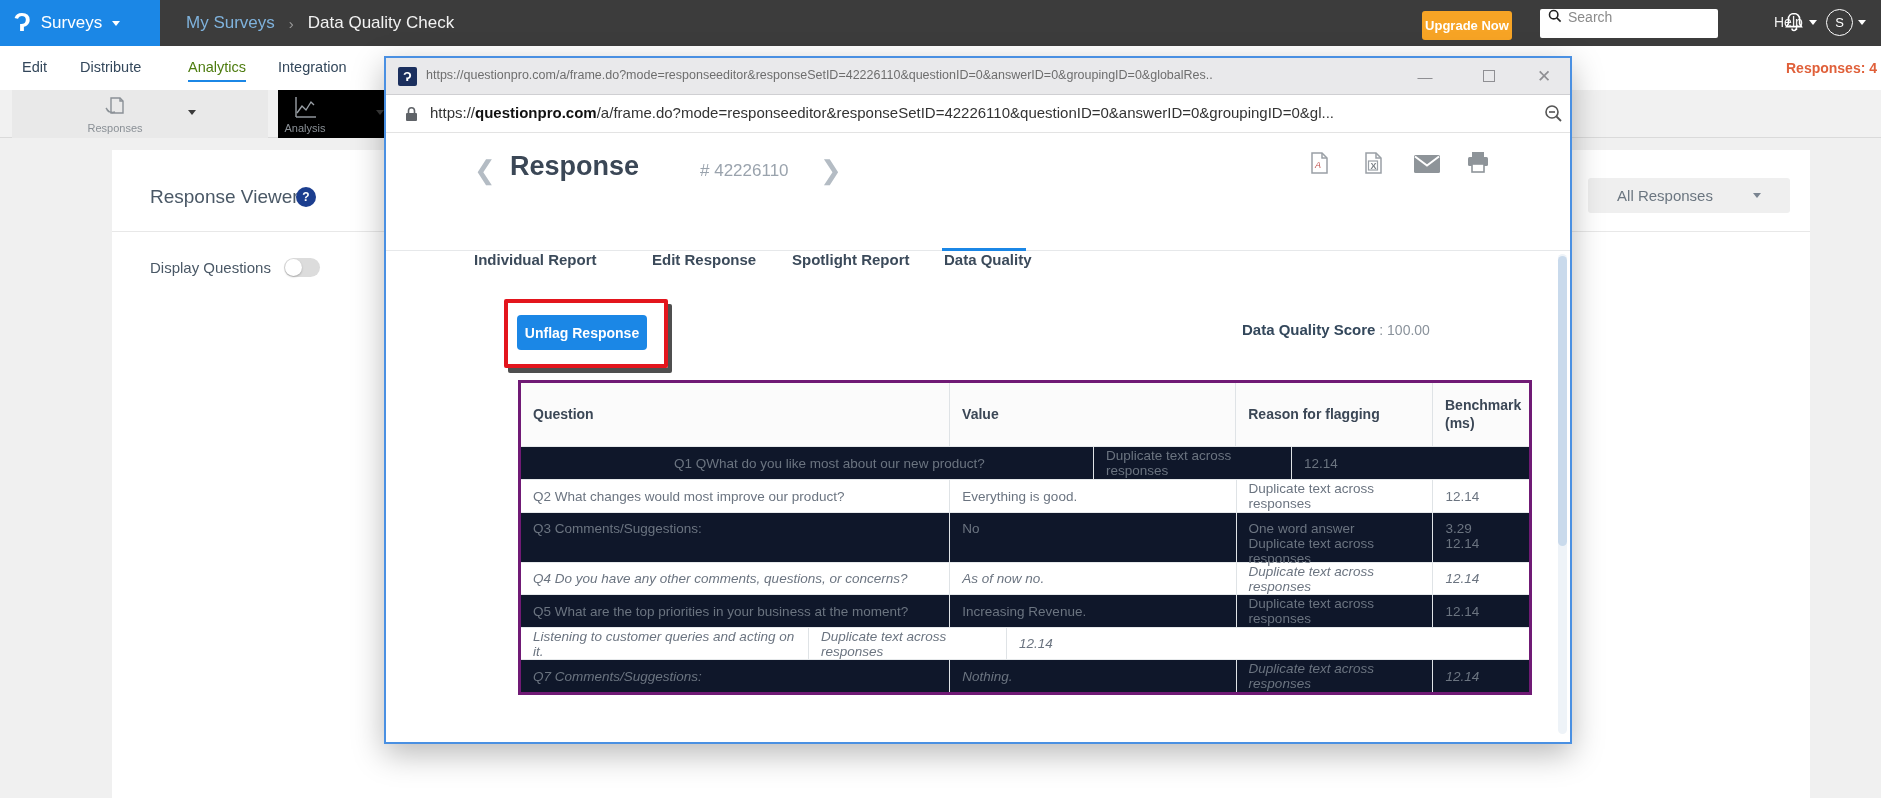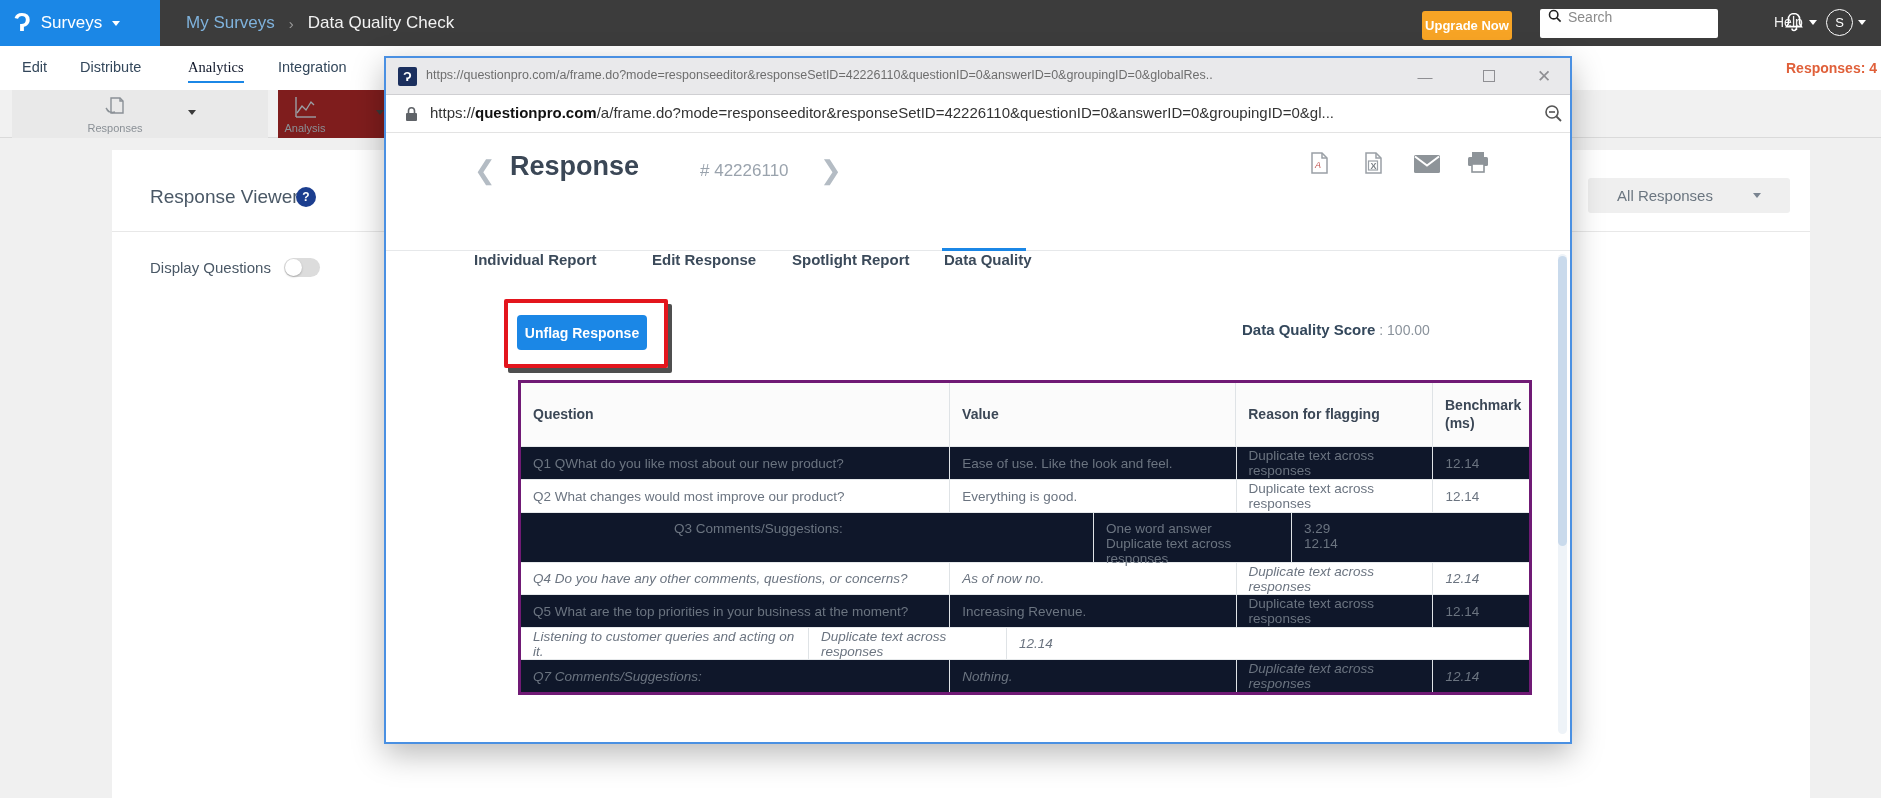--- a/index.html
+++ b/index.html
@@ -31,21 +31,21 @@
   .search-box input::placeholder { color:#8a8a8a; }
   .help-link { position:absolute; left:1742px; top:14px; color:#f0f0f0; font-size:14px; cursor:pointer;margin-left:32px; }
   .bell-wrap { position:absolute; left:1784px; top:11px; display:flex; align-items:center; gap:5px; color:#fff; cursor:pointer; }
   .avatar-wrap { position:absolute; left:1826px; top:9px; display:flex; align-items:center; gap:5px; color:#fff; cursor:pointer; }
   .avatar-circle { width:27px; height:27px; border:1.5px solid #fff; border-radius:50%;
     display:flex; align-items:center; justify-content:center; color:#fff; font-size:13px; }
 
   
   .navrow { position:absolute; left:0; top:46px; width:1881px; height:44px; background:#fff; z-index:4; }
   .nav-item { position:absolute; top:13px; font-size:14.5px; color:#33475b; cursor:pointer; }
-  .nav-item.active { color:#0f172a;font-family:Liberation Serif, serif; }
+  .nav-item.active { color:#4d7c0f; }
   .nav-item.active::after { content:""; position:absolute; left:0; right:0; bottom:-7px; height:2px; background:#1b87e6; }
   .responses-count { position:absolute; top:14px; left:1786px; font-size:14px; font-weight:700; color:#e0603a; }
 
   
   .toolbar { position:absolute; left:0; top:90px; width:1881px; height:48px; background:#f1f1f1;
     border-bottom:1px solid #dadada; z-index:3; }
   .tool-tile { position:absolute; top:0; height:48px; background:#e9e9e9; cursor:pointer; }
   .tile-inner { position:absolute; top:3px; display:flex; flex-direction:column; align-items:center; width:90px; color:#8a9096; }
   .tile-label { font-size:11px; color:#8a9096; margin-top:1px; }
   .tile-caret { position:absolute; top:20px; color:#3a3a3a; }
@@ -226,21 +226,21 @@
               <path d="M10 5h9l3 3v12h-12z" fill="none" stroke="#8a9096" stroke-width="1.4"></path>
               <path d="M19 5v3h3" fill="none" stroke="#8a9096" stroke-width="1.4"></path>
               <path d="M6 17c2 2 5 3 8 2" fill="none" stroke="#8a9096" stroke-width="1.4"></path>
               <path d="M5 15l3 4" fill="none" stroke="#8a9096" stroke-width="1.4"></path>
             </svg>
         </span>
         <span class="tile-label">Responses</span>
       </div>
       <span class="tile-caret caret-down" style="left:176px;"></span>
     </div>
-    <div class="tool-tile" style="left:278px; width:112px; background:#7f1d1d;">
+    <div class="tool-tile" style="left:278px; width:112px; background:#000000;">
       <div class="tile-inner" style="left:-18px;">
         <span>
           <svg width="28" height="28" viewBox="0 0 28 28">
               <path d="M5 4v20" stroke="#9aa0a6" stroke-width="1.4"></path>
               <path d="M5 24h20" stroke="#9aa0a6" stroke-width="1.4"></path>
               <path d="M6 20l5-7 4 4 5-8 3 3" fill="none" stroke="#9aa0a6" stroke-width="1.4"></path>
             </svg>
         </span>
         <span class="tile-label">Analysis</span>
       </div>
@@ -444,32 +444,32 @@
     <div class="q-table">
       <div class="q-row q-head">
         <div class="q-cell qc-question">Question</div>
         <div class="q-cell qc-value">Value</div>
         <div class="q-cell qc-reason">Reason for flagging</div>
         <div class="q-cell qc-bench">Benchmark (ms)</div>
       </div>
 
       <div class="q-row h33 row-striped">
         <div class="q-cell qc-question">Q1  QWhat do you like most about our new product?</div>
-        <div class="q-cell qc-value">Ease of use. Like the look and feel.</div>
         <div class="q-cell qc-reason">Duplicate text across responses</div>
         <div class="q-cell qc-bench">12.14</div>
       </div>
       <div class="q-row h33 row-plain">
         <div class="q-cell qc-question">Q2 What changes would most improve our product?</div>
         <div class="q-cell qc-value">Everything is good.</div>
         <div class="q-cell qc-reason">Duplicate text across responses</div>
         <div class="q-cell qc-bench">12.14</div>
       </div>
       <div class="q-row h50 row-striped">
         <div class="q-cell qc-question" style="justify-content:flex-start; padding-top:8px;">Q3 Comments/Suggestions:</div>
+        <div class="q-cell qc-value" style="justify-content:flex-start; padding-top:8px;">No</div>
         <div class="q-cell qc-reason" style="justify-content:flex-start; padding-top:8px;">
           <span class="line2">One word answer</span>
           <span class="line2">Duplicate text across responses</span>
         </div>
         <div class="q-cell qc-bench" style="justify-content:flex-start; padding-top:8px;">
           <span class="line2">3.29</span>
           <span class="line2">12.14</span>
         </div>
       </div>
       <div class="q-row h32 row-plain">

